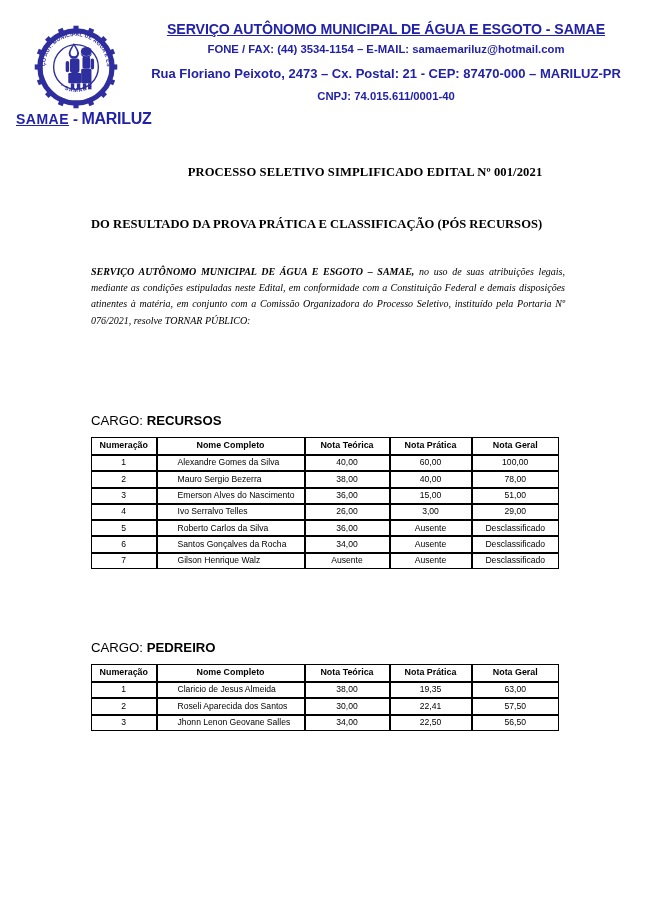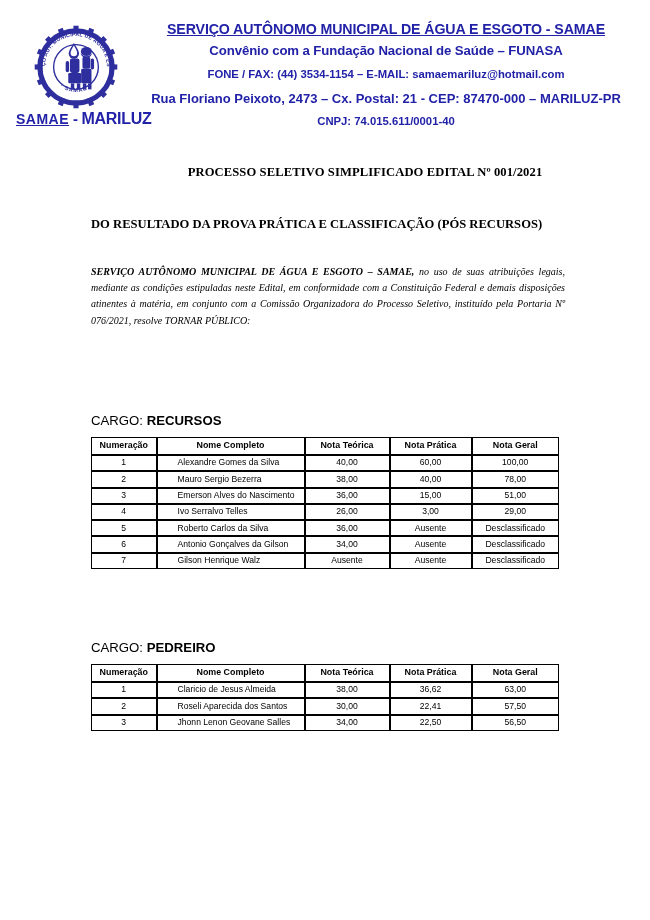--- a/index.html
+++ b/index.html
@@ -271,21 +271,20 @@
           <rect x="64" y="69" width="4" height="7"></rect>
           <rect x="38" y="43" width="4" height="13" rx="2"></rect>
           <rect x="67" y="40" width="4" height="13" rx="2"></rect>
         </g>
       </svg>
       <div class="logo-wordmark"><span class="samae-part">SAMAE</span><span class="dash-part"> - </span><span>MARILUZ</span></div>
     </div>
 
     <div class="header-text">
       <div class="hdr-line hdr-line-1">SERVIÇO AUTÔNOMO MUNICIPAL DE ÁGUA E ESGOTO - SAMAE</div>
-      <div class="hdr-line hdr-line-2">Convênio com a Fundação Nacional de Saúde – FUNASA</div>
       <div class="hdr-line hdr-line-3">FONE / FAX: (44) 3534-1154 – E-MAIL: samaemariluz@hotmail.com</div>
       <div class="hdr-line hdr-line-4">Rua Floriano Peixoto, 2473 – Cx. Postal: 21 - CEP: 87470-000 – MARILUZ-PR</div>
       <div class="hdr-line hdr-line-5">CNPJ: 74.015.611/0001-40</div>
     </div>
   </div>
 
   <div class="edital-title">PROCESSO SELETIVO SIMPLIFICADO EDITAL Nº 001/2021</div>
   <div class="section-title">DO RESULTADO DA PROVA PRÁTICA E CLASSIFICAÇÃO (PÓS RECURSOS)</div>
 
   <div class="body-par"><b>SERVIÇO AUTÔNOMO MUNICIPAL DE ÁGUA E ESGOTO – SAMAE,</b><span> no uso de suas atribuições legais, mediante as condições estipuladas neste Edital, em conformidade com a Constituição Federal e demais disposições atinentes à matéria, em conjunto com a Comissão Organizadora do Processo Seletivo, instituído pela Portaria Nº 076/2021, resolve TORNAR PÚBLICO:</span></div>
@@ -340,21 +339,21 @@
         </tr>
         <tr>
           <td class="c-num">5</td>
           <td class="c-name">Roberto Carlos da Silva</td>
           <td class="c-val">36,00</td>
           <td class="c-val">Ausente</td>
           <td class="c-val">Desclassificado</td>
         </tr>
         <tr>
           <td class="c-num">6</td>
-          <td class="c-name">Antonio Gonçalves da Gilson</td>
+          <td class="c-name">Santos Gonçalves da Rocha</td>
           <td class="c-val">34,00</td>
           <td class="c-val">Ausente</td>
           <td class="c-val">Desclassificado</td>
         </tr>
         <tr>
           <td class="c-num">7</td>
           <td class="c-name">Gilson Henrique Walz</td>
           <td class="c-val">Ausente</td>
           <td class="c-val">Ausente</td>
           <td class="c-val">Desclassificado</td>
@@ -380,21 +379,21 @@
           <th>Nota Teórica</th>
           <th>Nota Prática</th>
           <th>Nota Geral</th>
         </tr>
       </thead>
       <tbody>
         <tr>
           <td class="c-num">1</td>
           <td class="c-name">Claricio de Jesus Almeida</td>
           <td class="c-val">38,00</td>
-          <td class="c-val">36,62</td>
+          <td class="c-val">19,35</td>
           <td class="c-val">63,00</td>
         </tr>
         <tr>
           <td class="c-num">2</td>
           <td class="c-name">Roseli Aparecida dos Santos</td>
           <td class="c-val">30,00</td>
           <td class="c-val">22,41</td>
           <td class="c-val">57,50</td>
         </tr>
         <tr>

